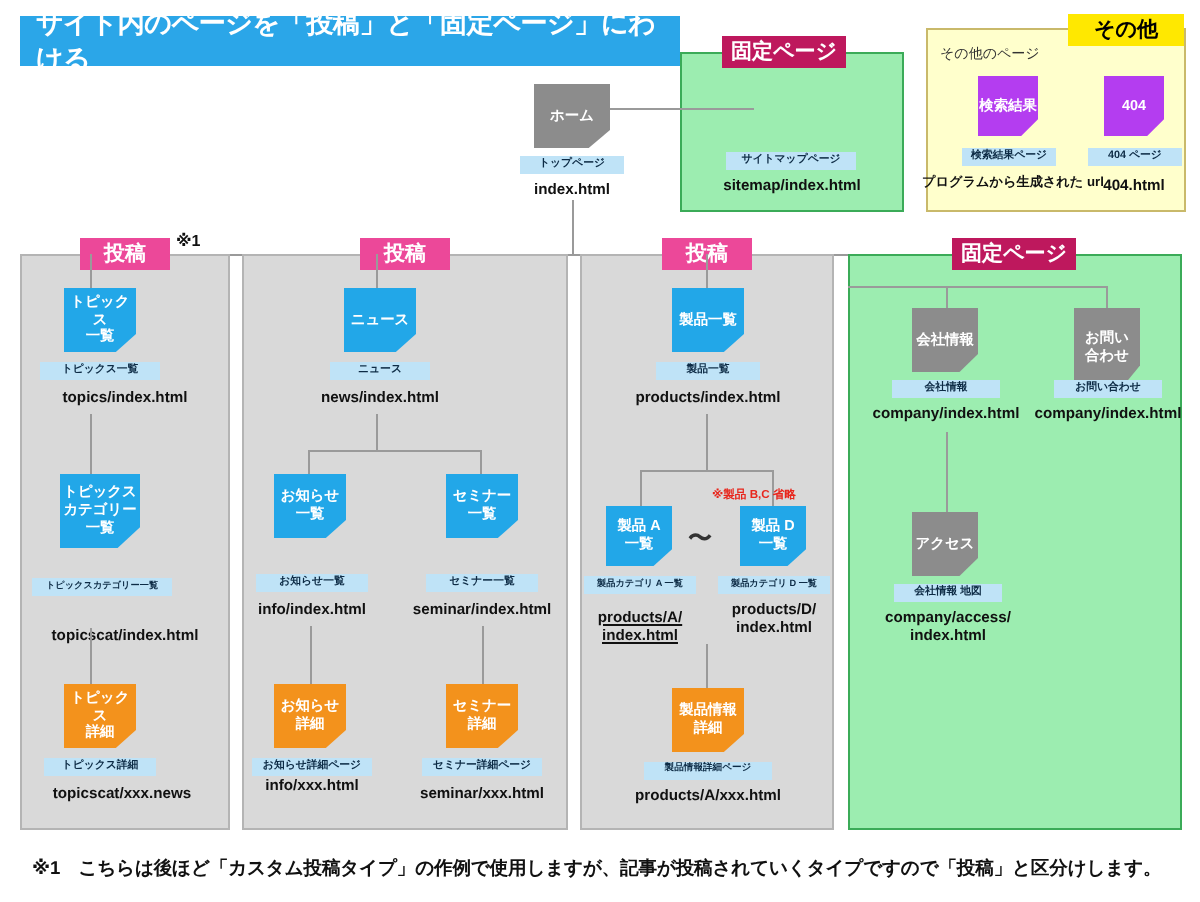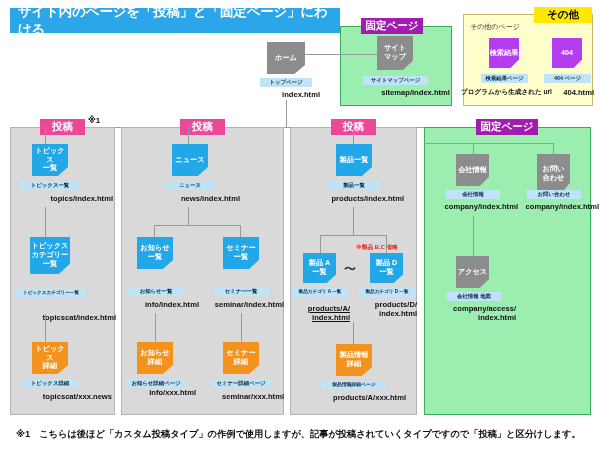--- a/index.html
+++ b/index.html
@@ -24,21 +24,21 @@
   .group{ position:absolute; border:1px solid #b4b4b4; }
   .group.gray{ background:#d9d9d9; }
   .group.green{ background:#9cedb0; border-color:#3bab58; }
   .group.yellow{ background:#ffffcc; border-color:#c9b96a; }
 
   .group-tag{
     position:absolute; display:flex; align-items:center; justify-content:center;
     font-size:10.5px; font-weight:bold; color:#fff; height:16px;
   }
   .tag-blue{ background:#ec4899; }
-  .tag-green{ background:#a21caf; }
+  .tag-green{ background:#be185d; }
   .tag-yellow{ background:#ffe800; color:#000; }
 
   
   .node{ position:absolute; }
   .doc{
     position:relative; width:100%; height:100%;
     display:flex; flex-direction:column; align-items:center; justify-content:center;
     color:#fff; font-size:7.2px; font-weight:bold; line-height:1.22;
     text-align:center;
     clip-path: polygon(0 0, 100% 0, 100% 72%, 72% 100%, 0 100%);
@@ -51,21 +51,21 @@
 
   .chip{
     position:absolute; background:#bfe3f7; color:#0d2b45;
     font-size:5.4px; font-weight:bold; text-align:center;
     display:flex; align-items:center; justify-content:center;
     height:9px; line-height:1;
     white-space:nowrap;
   }
   .path{
     position:absolute; color:#111; font-size:7.6px; font-weight:bold;
-    text-align:right; line-height:1.22; white-space:pre;
+    text-align:center; line-height:1.22; white-space:pre;
   }
 
   
   .ln{ position:absolute; background:#9a9a9a; }
   .ln.h{ height:1px; }
   .ln.v{ width:1px; }
 
   
   .note-red{
     position:absolute; color:#e8261c; font-size:5.8px; font-weight:bold;
@@ -95,26 +95,20 @@
   <div class="node" style="left:267px; top:42px; width:38px; height:32px;">
     <div class="doc gray">
       <span class="l">ホーム</span>
     </div>
   </div>
   <div class="chip" style="left:260px; top:78px; width:52px;">トップページ</div>
   <div class="path" style="left:252px; top:90px; width:68px;">index.html</div>
 
   <div class="group green" style="left:340px; top:26px; width:112px; height:80px;"></div>
   <div class="group-tag tag-green" style="left:361px; top:18px; width:62px;">固定ページ</div>
-  <div class="node" style="left:377px; top:36px; width:36px; height:34px;">
-    <div class="doc gray">
-      <span class="l">サイト</span>
-      <span class="l">マップ</span>
-    </div>
-  </div>
   <div class="chip" style="left:363px; top:76px; width:65px;">サイトマップページ</div>
   <div class="path" style="left:342px; top:88px; width:108px;">sitemap/index.html</div>
 
   <div class="ln h" style="left:305px; top:54px; width:72px;"></div>
 
   <div class="group yellow" style="left:463px; top:14px; width:130px; height:92px;"></div>
   <div class="group-tag tag-yellow" style="left:534px; top:7px; width:58px;">その他</div>
   <div class="note-small" style="left:470px; top:22px;">その他のページ</div>
 
   <div class="node" style="left:489px; top:38px; width:30px; height:30px;">

